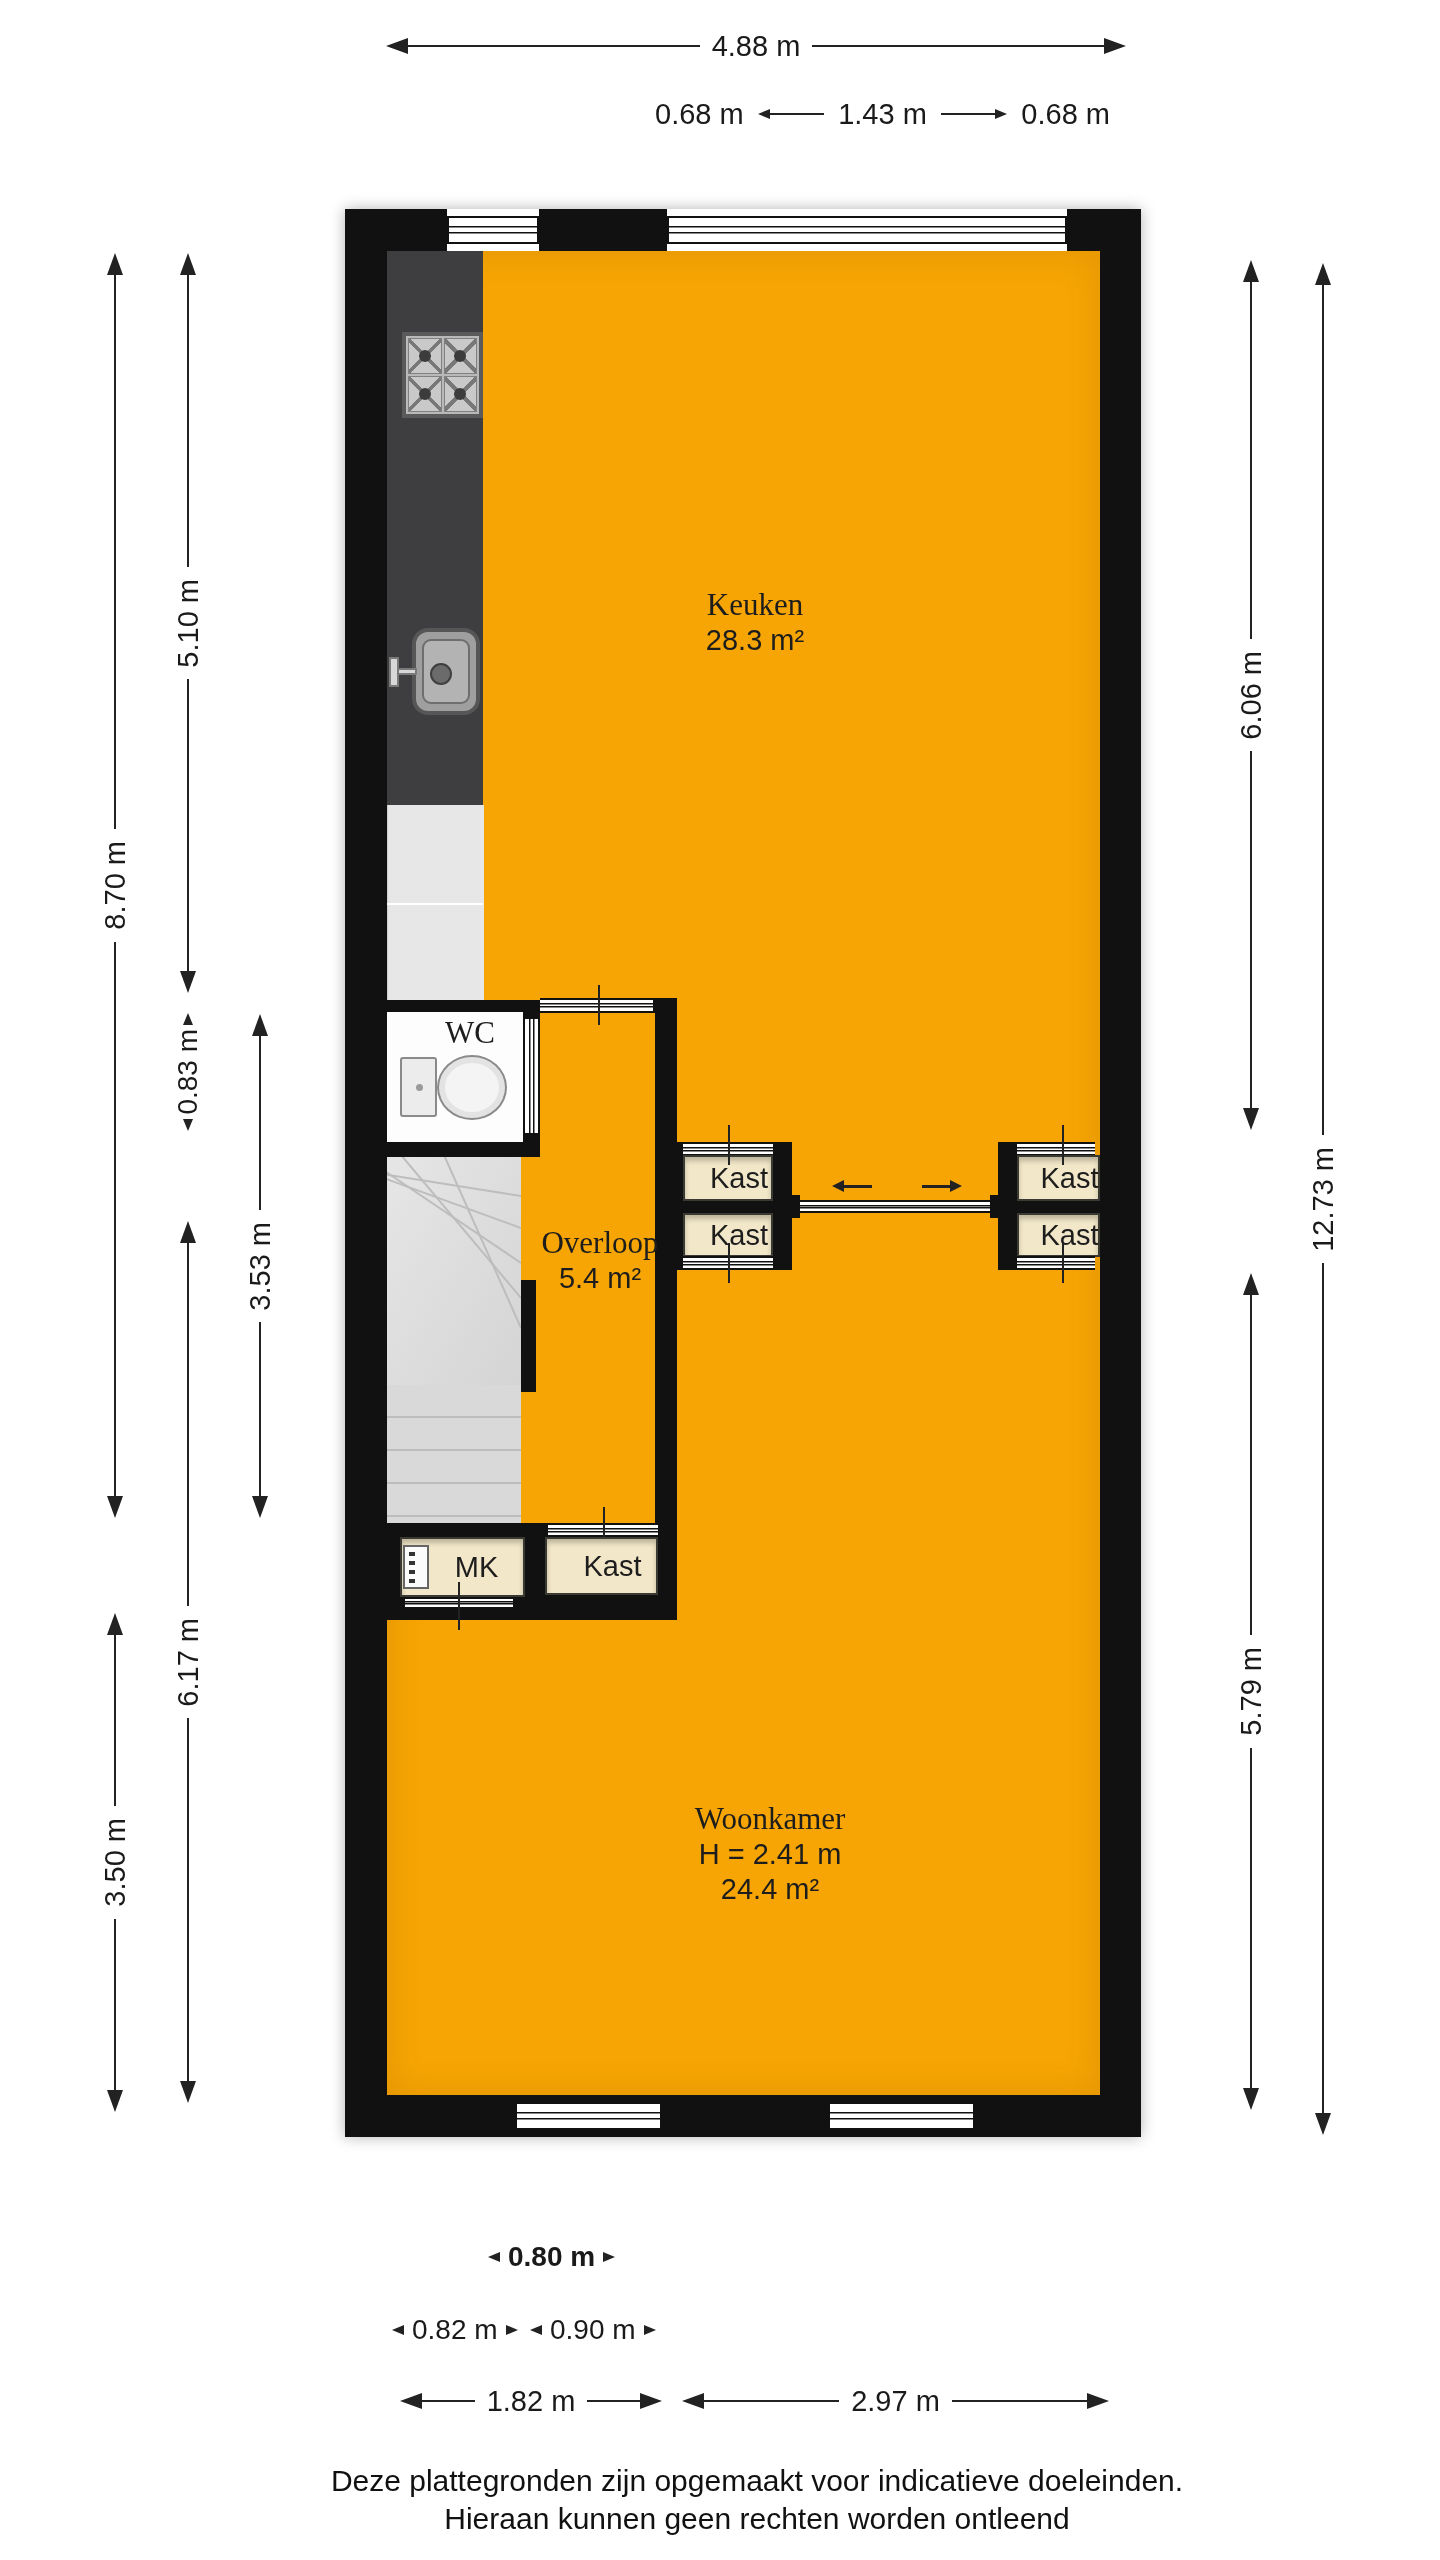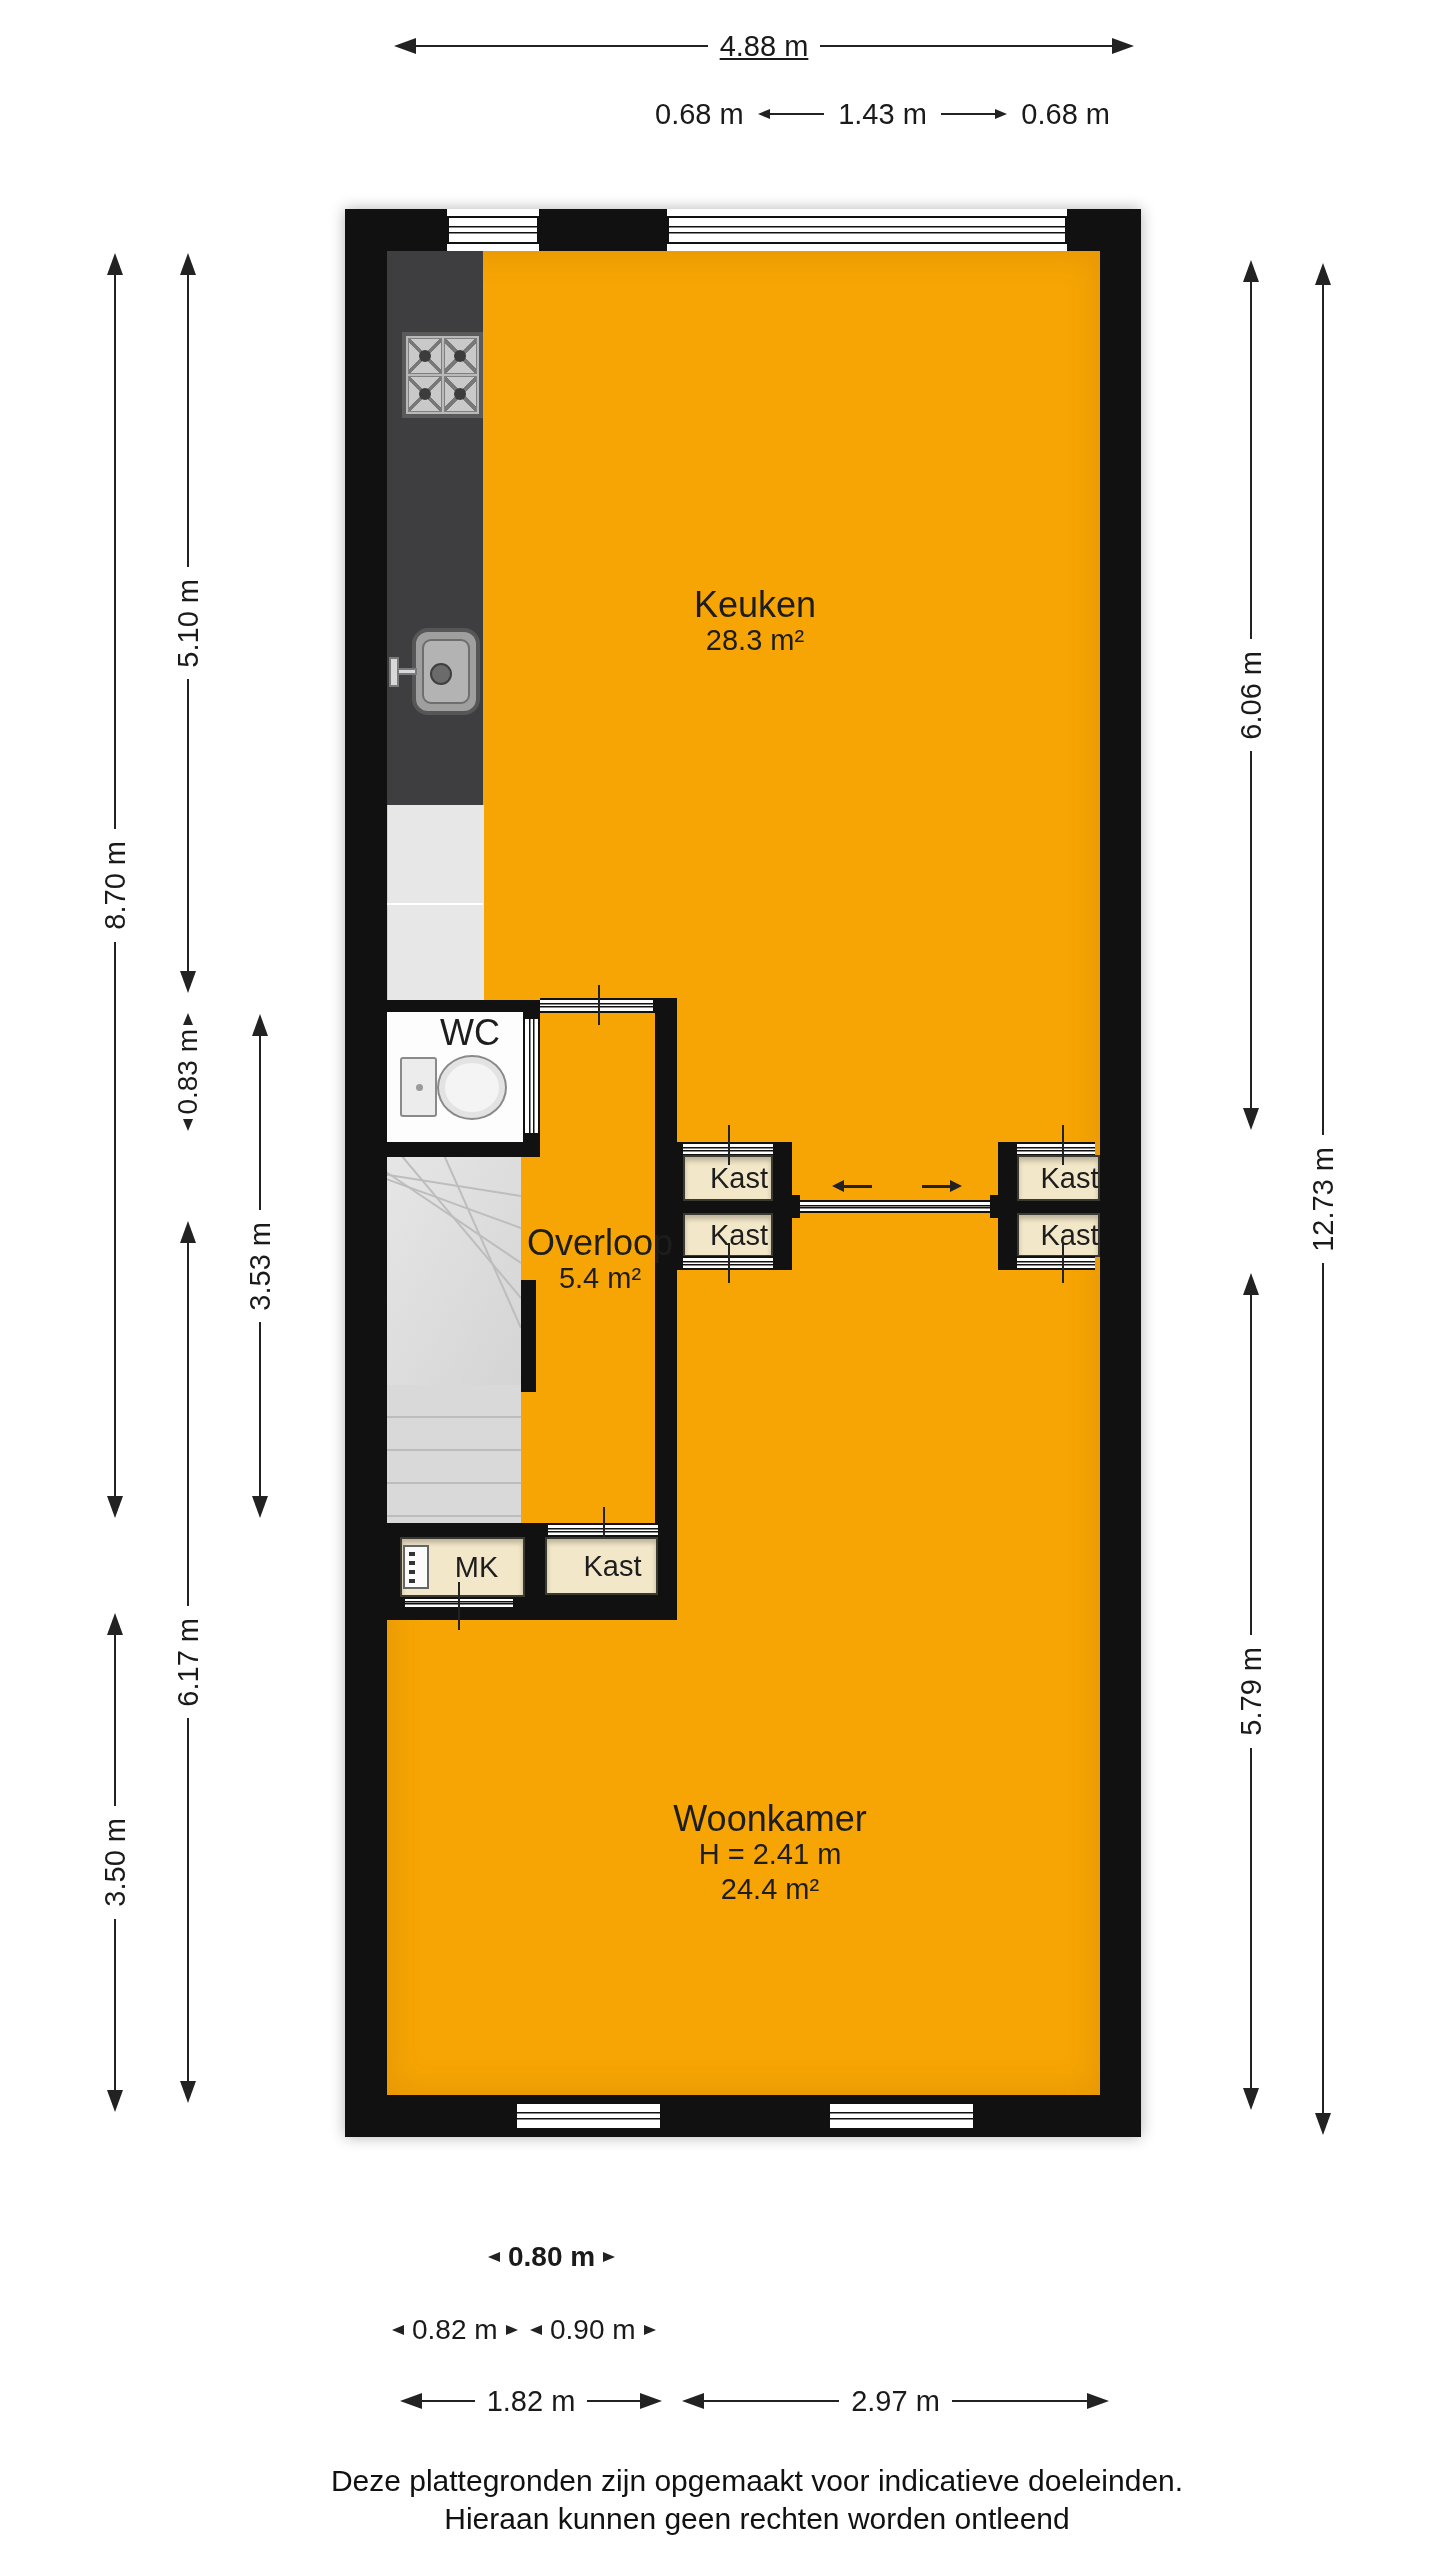--- a/index.html
+++ b/index.html
@@ -7,21 +7,21 @@
         font-family:"Liberation Sans",sans-serif;color:#1a1a1a;overflow:hidden;}
   .abs{position:absolute;}
   
   .plan{position:absolute;left:345px;top:209px;width:796px;height:1928px;
         box-shadow:0 0 14px rgba(0,0,0,.30);}
   .floor{position:absolute;background:#F6A504;box-shadow:inset 0 0 34px rgba(140,70,0,.18);}
   .w{position:absolute;background:#111;}
   .beige{position:absolute;background:#F2E7C8;border:2px solid #3a3a32;box-sizing:border-box;
          box-shadow:inset 0 4px 5px rgba(0,0,0,.22);display:flex;align-items:center;justify-content:center;padding-left:22px;}
   .roomlabel{position:absolute;text-align:center;color:#1d1d1d;}
-  .roomlabel .l1{font-size:36px;line-height:36px;}
+  .roomlabel .l1{font-size:31px;line-height:36px;font-family:Liberation Serif, serif;}
   .roomlabel .l2{font-size:29px;line-height:35px;}
   .kastlbl{font-size:29px;color:#1d1d1d;}
   
   .glz{position:absolute;background:#fff;box-sizing:border-box;
        border-top:2.5px solid #111;border-bottom:2.5px solid #111;
        background-image:linear-gradient(#111,#111),linear-gradient(#111,#111);
        background-size:100% 1.5px,100% 1.5px;background-position:0 34%,0 66%;background-repeat:no-repeat;}
   .glzv{position:absolute;background:#fff;box-sizing:border-box;
        border-left:2.5px solid #111;border-right:2.5px solid #111;
        background-image:linear-gradient(#111,#111),linear-gradient(#111,#111);
@@ -220,21 +220,21 @@
       <div class="l1">Overloop</div>
       <div class="l2">5.4 m²</div>
     </div>
     <div class="roomlabel" style="left:305px;top:1592px;width:240px;">
       <div class="l1">Woonkamer</div>
       <div class="l2">H = 2.41 m</div>
       <div class="l2">24.4 m²</div>
     </div>
   </div>
 
-  <div class="hdim" style="left:394px;top:28px;width:740px;text-decoration:underline;">
+  <div class="hdim" style="left:386px;top:28px;width:740px;">
     <div class="tri-l"></div>
       <div class="line"></div>
     <span class="lblh">4.88 m</span>
     <div class="line"></div>
       <div class="tri-r"></div>
   </div>
 
   <div class="subrow" style="left:655px;top:96px;width:455px;height:36px;">
     <span class="t">0.68 m</span>
     <span class="arrowseg">

